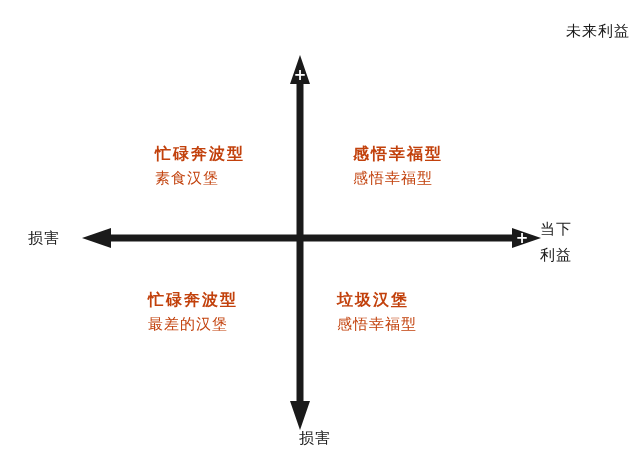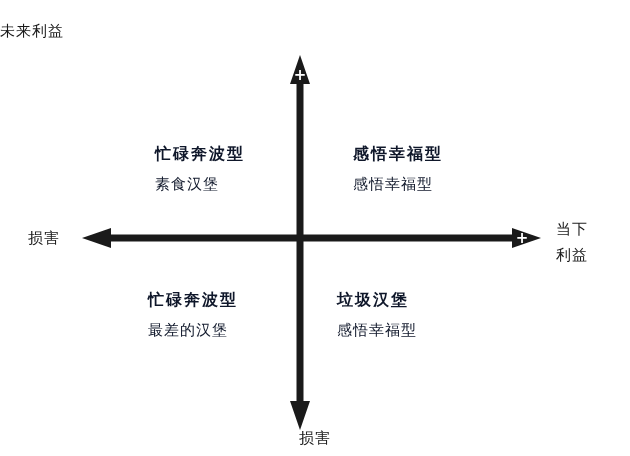--- a/index.html
+++ b/index.html
@@ -22,41 +22,41 @@
       width: 630px;
       height: 456px;
     }
     .lbl {
       position: absolute;
       color: #1a1a1a;
       font-size: 15px;
       letter-spacing: 1px;
       white-space: nowrap;
     }
-    .axis-top    { left: 0; right: 0; top: 22px;  text-align: left; }
+    .axis-top    { left: 0; right: 0; top: 22px;  text-align: right; }
     .axis-bottom { left: 0; right: 0; top: 429px; text-align: center; }
     .axis-left   { left: 28px;  top: 229px; }
-    .axis-right  { left: 556px; top: 216px; line-height: 26px; }
+    .axis-right  { left: 540px; top: 216px; line-height: 26px; }
     .quad {
       position: absolute;
-      color: #0f172a;
+      color: #c2410c;
       white-space: nowrap;
     }
     .quad .t {
       font-size: 16px;
       font-weight: bold;
       letter-spacing: 2px;
       line-height: 20px;
     }
     .quad .s {
       font-size: 15px;
       font-weight: normal;
       letter-spacing: 1px;
       line-height: 20px;
-      margin-top: 10px;
+      margin-top: 4px;
     }
     .q-tl { left: 155px; top: 144px; }
     .q-tr { left: 353px; top: 144px; }
     .q-bl { left: 148px; top: 290px; }
     .q-br { left: 337px; top: 290px; }
     .plus {
       position: absolute;
       color: #ffffff;
       font-weight: bold;
       font-size: 15px;

